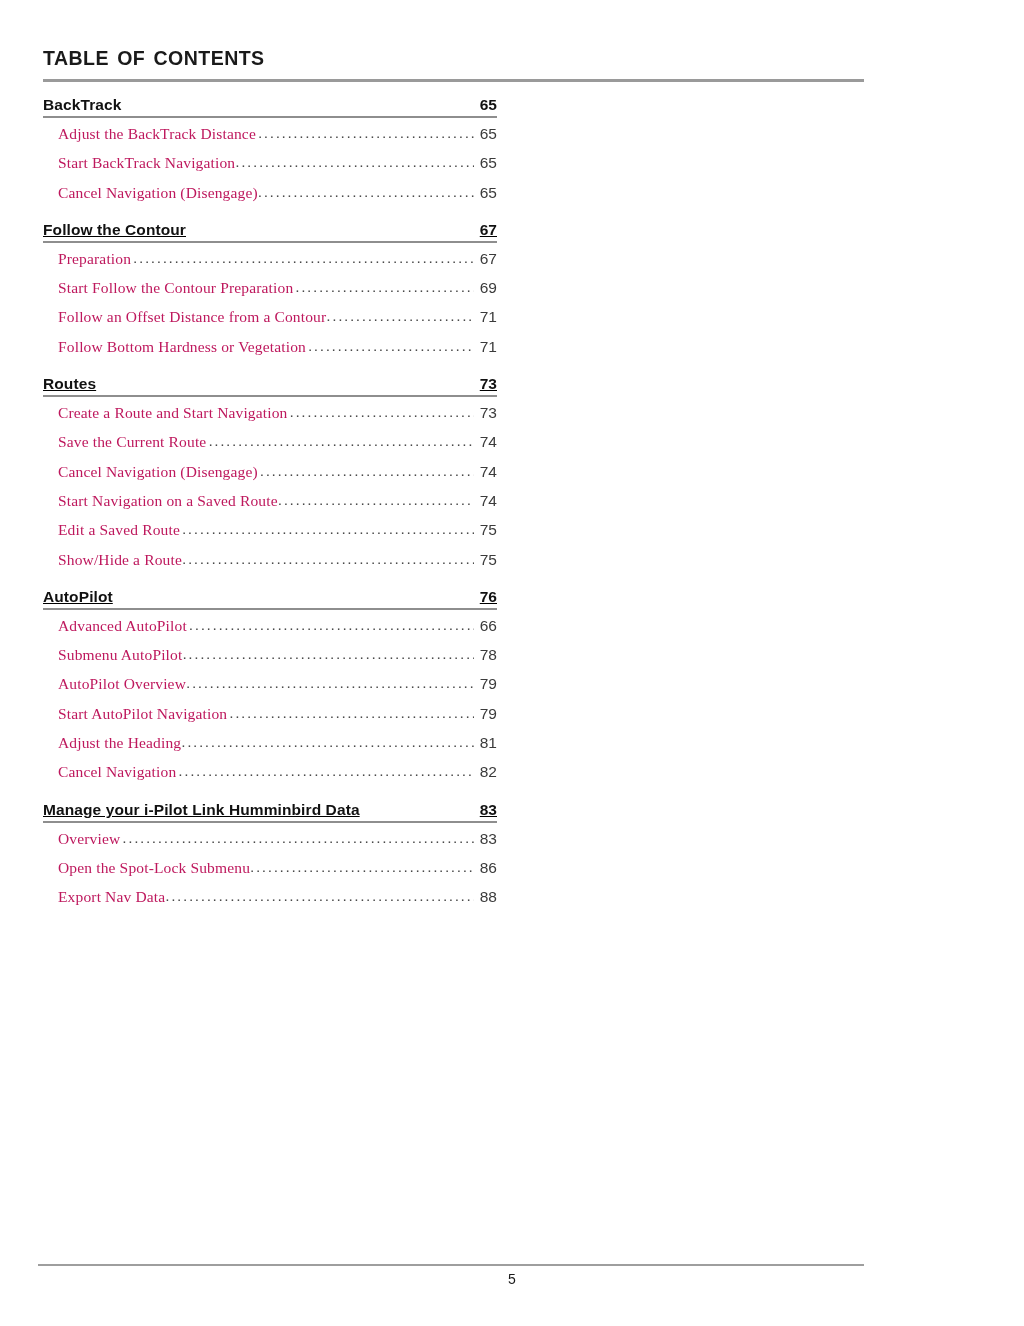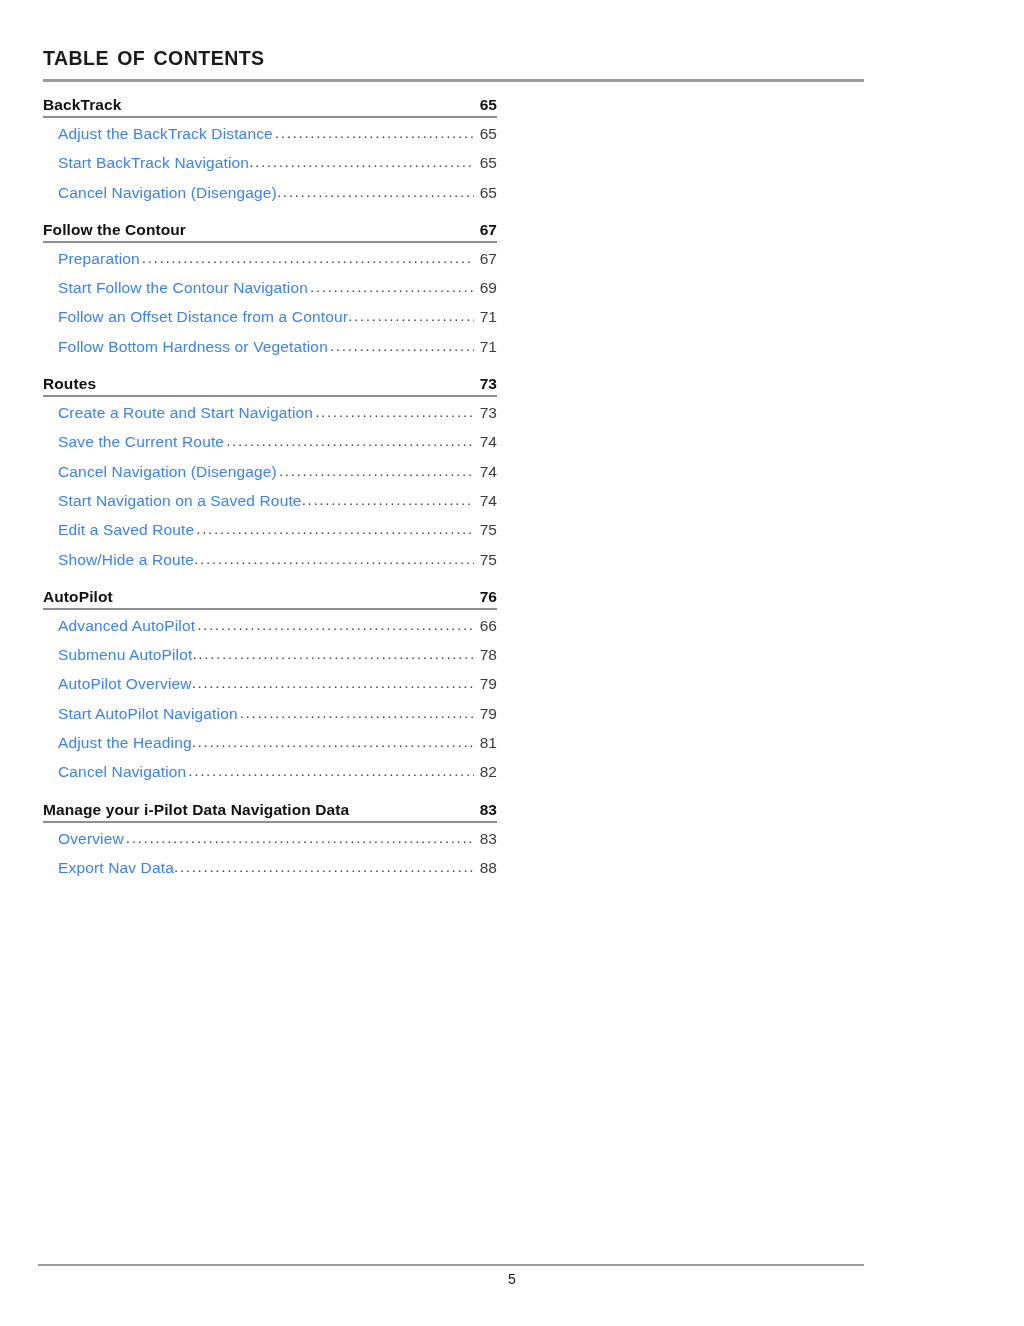--- a/index.html
+++ b/index.html
@@ -102,23 +102,23 @@
   
   .sub {
     position: relative;
     height: 29.3px;
     padding-left: 15px;
     display: flex;
     align-items: baseline;
     overflow: hidden;
   }
   .sub-label {
-    font-family: Liberation Sans, sans-serif;
-    font-size: 15.5px;
-    color: #3b82f6;
+    font-family: Liberation Serif, serif;
+    font-size: 15.5px;
+    color: #be185d;
     white-space: nowrap;
     letter-spacing: 0.15px;
   }
   .sub-leader {
     flex: 1 1 auto;
     overflow: hidden;
     white-space: nowrap;
     margin: 0 4px 0 2px;
     color: #4a4a4a;
     font-family: "Liberation Sans Narrow", "Liberation Sans", sans-serif;
@@ -134,21 +134,21 @@
   .sub-page {
     font-family: "Liberation Sans Narrow", "Liberation Sans", sans-serif;
     font-size: 15.5px;
     color: #3b3b3b;
     white-space: nowrap;
     min-width: 19px;
     text-align: right;
   }
 
   
-  .sec.gap { margin-top: 8px; }
+  .sec.gap { margin-top: 8px; text-decoration: underline; }
 
   
   .footer-rule {
     position: absolute;
     left: 38px;
     top: 1264px;
     width: 948px;
     height: 2px;
     background: #9e9e9e;
   }
@@ -203,21 +203,21 @@
             <span class="sec-fill"></span>
             <span class="sec-page">67</span>
           </div>
         </div>
         <div class="sub">
           <span class="sub-label">Preparation</span>
           <span class="sub-leader"></span>
           <span class="sub-page">67</span>
         </div>
         <div class="sub">
-          <span class="sub-label">Start Follow the Contour Navigation</span>
+          <span class="sub-label">Start Follow the Contour Preparation</span>
           <span class="sub-leader"></span>
           <span class="sub-page">69</span>
         </div>
         <div class="sub">
           <span class="sub-label">Follow an Offset Distance from a Contour</span>
           <span class="sub-leader tight"></span>
           <span class="sub-page">71</span>
         </div>
         <div class="sub">
           <span class="sub-label">Follow Bottom Hardness or Vegetation</span>
@@ -293,29 +293,34 @@
           <span class="sub-leader tight"></span>
           <span class="sub-page">81</span>
         </div>
         <div class="sub">
           <span class="sub-label">Cancel Navigation</span>
           <span class="sub-leader"></span>
           <span class="sub-page">82</span>
         </div>
         <div class="sec gap">
           <div class="sec-inner">
-            <span class="sec-label">Manage your i-Pilot Data Navigation Data</span>
+            <span class="sec-label">Manage your i-Pilot Link Humminbird Data</span>
             <span class="sec-fill"></span>
             <span class="sec-page">83</span>
           </div>
         </div>
         <div class="sub">
           <span class="sub-label">Overview</span>
           <span class="sub-leader"></span>
           <span class="sub-page">83</span>
+        </div>
+        <div class="sub">
+          <span class="sub-label">Open the Spot-Lock Submenu</span>
+          <span class="sub-leader tight"></span>
+          <span class="sub-page">86</span>
         </div>
         <div class="sub">
           <span class="sub-label">Export Nav Data</span>
           <span class="sub-leader tight"></span>
           <span class="sub-page">88</span>
         </div>
       </div>
   </div>
 
   <div class="footer-rule"></div>

